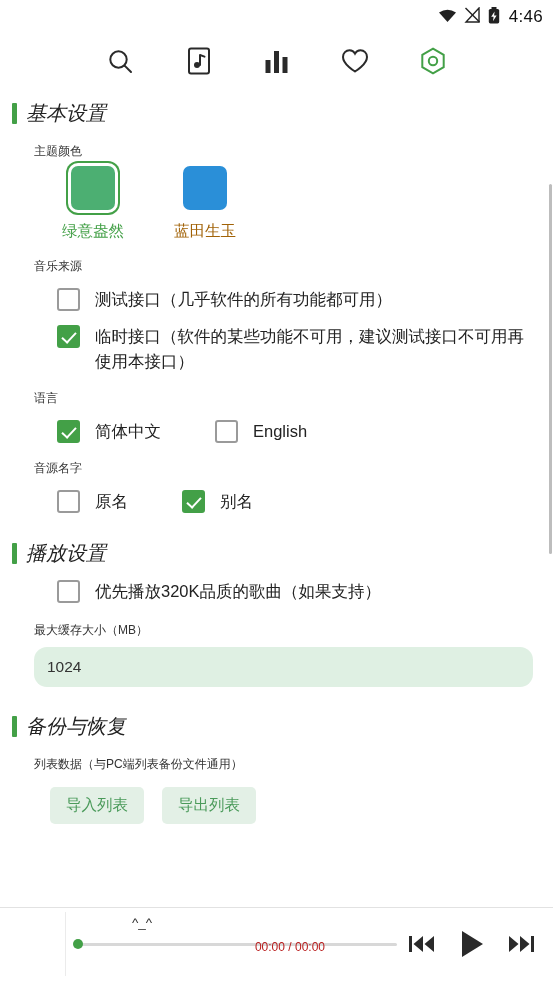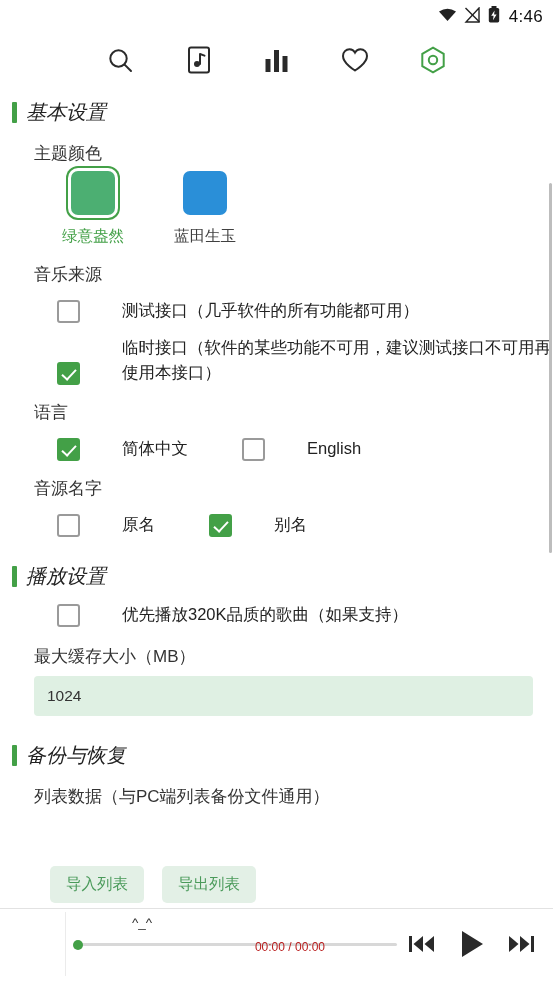--- a/index.html
+++ b/index.html
@@ -79,21 +79,21 @@
     background: #43a047;
     border-radius: 1px;
   }
   .section-title .txt {
     font-size: 20px;
     color: #222;
     font-weight: normal;
   }
 
   .sub-label {
-    font-size: 17px;
+    font-size: 12px;
     color: #333;
     margin: 16px 0 6px 34px;
   }
 
   
   .theme-row {
     display: flex;
     margin: 6px 0 0 52px;
     gap: 30px;
   }
@@ -108,32 +108,31 @@
   .swatch {
     width: 44px; height: 44px;
     border-radius: 7px;
   }
   .swatch.selected {
     box-shadow: 0 0 0 3px #ffffff, 0 0 0 5px #43a047;
   }
   .theme-name {
     margin-top: 11px;
     font-size: 15.5px;
-    color: #404040;
+    color: #a16207;
     white-space: nowrap;
   }
   .theme-name.active { color: #43a047; }
 
   
   .cb-row {
     display: flex;
-    align-items: flex-end;
+    align-items: flex-start;
     margin: 12px 0 0 57px;
     cursor: pointer;
-    gap: 27px;
   }
   .cb {
     width: 23px; height: 23px;
     border: 2px solid #9a9a9a;
     border-radius: 3px;
     flex: 0 0 auto;
     margin-top: 1px;
     background: #fff;
   }
   .cb.checked {
@@ -164,21 +163,21 @@
     margin: 12px 0 0 57px;
     gap: 54px;
   }
   .inline-group .cb-row { margin: 0; }
 
   
   .input-box {
     margin: 8px 20px 0 34px;
     height: 40px;
     background: #dff0e3;
-    border-radius: 4px;
+    border-radius: 13px;
     display: flex;
     align-items: center;
     padding: 0 13px;
     font-size: 15.5px;
     color: #333;
   }
 
   
   .btn-row {
     display: flex;
@@ -187,21 +186,20 @@
   }
   .btn {
     background: #e3f0e6;
     color: #4a9a5a;
     border: none;
     border-radius: 5px;
     font-size: 15.5px;
     padding: 8px 16px;
     font-family: "Liberation Sans", sans-serif;
     cursor: pointer;
-    margin-top: 44px;
   }
 
   
   .player {
     height: 72px;
     border-top: 1px solid #e2e2e2;
     background: #ffffff;
     display: flex;
     align-items: center;
     position: relative;

